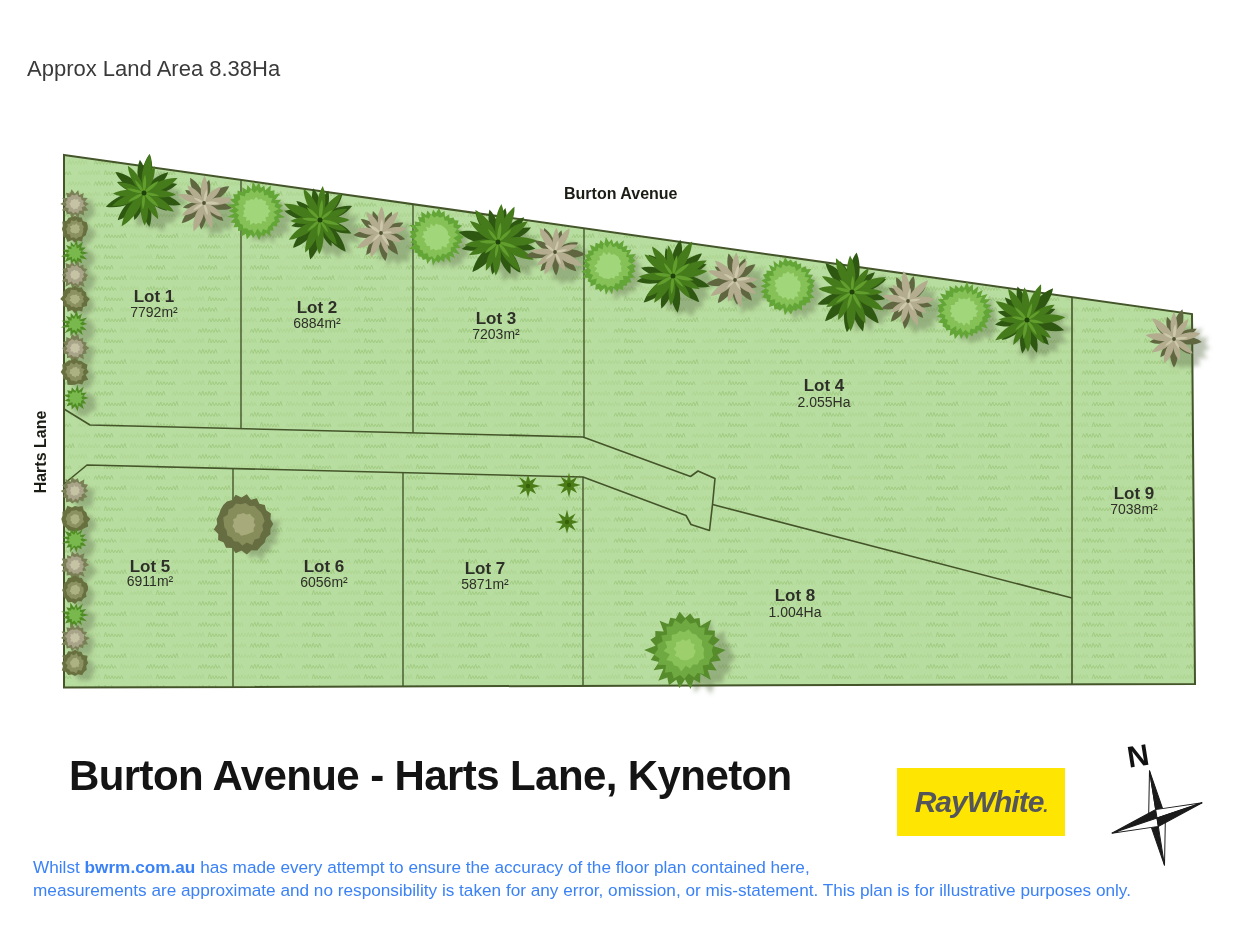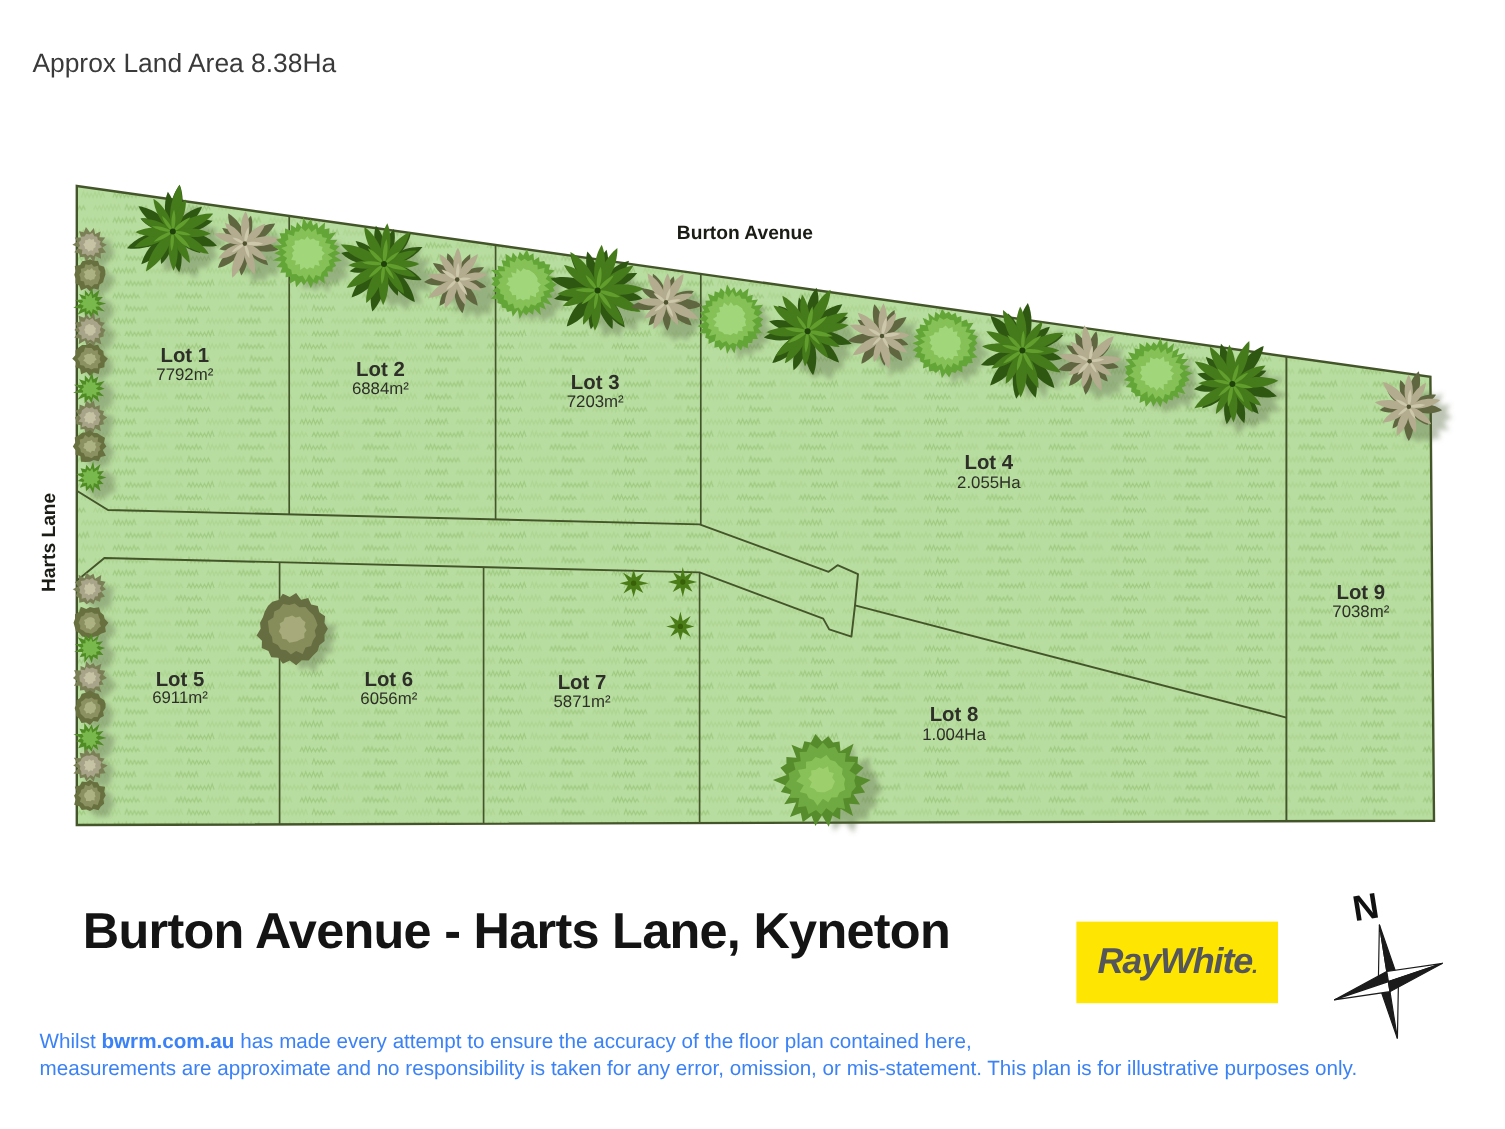--- a/index.html
+++ b/index.html
@@ -591,21 +591,21 @@
       <text x="150" y="572" font-size="17" font-family="Liberation Sans,sans-serif" font-weight="bold" text-anchor="middle" fill="#2d2f28">Lot 5</text>
       <text x="150" y="586" font-size="14" font-family="Liberation Sans,sans-serif" font-weight="normal" text-anchor="middle" fill="#2d2f28">6911m²</text>
       <text x="324" y="572" font-size="17" font-family="Liberation Sans,sans-serif" font-weight="bold" text-anchor="middle" fill="#2d2f28">Lot 6</text>
       <text x="324" y="587" font-size="14" font-family="Liberation Sans,sans-serif" font-weight="normal" text-anchor="middle" fill="#2d2f28">6056m²</text>
       <text x="485" y="574" font-size="17" font-family="Liberation Sans,sans-serif" font-weight="bold" text-anchor="middle" fill="#2d2f28">Lot 7</text>
       <text x="485" y="589" font-size="14" font-family="Liberation Sans,sans-serif" font-weight="normal" text-anchor="middle" fill="#2d2f28">5871m²</text>
       <text x="795" y="601" font-size="17" font-family="Liberation Sans,sans-serif" font-weight="bold" text-anchor="middle" fill="#2d2f28">Lot 8</text>
       <text x="795" y="617" font-size="14" font-family="Liberation Sans,sans-serif" font-weight="normal" text-anchor="middle" fill="#2d2f28">1.004Ha</text>
     </svg>
 
-<div style="position:absolute;left:27px;top:40px;font-size:22px;color:#3a3a3a;">Approx Land Area 8.38Ha</div>
+<div style="position:absolute;left:27px;top:56px;font-size:22px;color:#3a3a3a;">Approx Land Area 8.38Ha</div>
 
 <div style="position:absolute;left:69px;top:752px;font-size:42px;font-weight:bold;color:#141414;letter-spacing:-0.6px;">Burton Avenue - Harts Lane, Kyneton</div>
 
 <div style="position:absolute;left:897px;top:768px;width:168px;height:68px;background:#fee502;display:flex;align-items:center;justify-content:center;">
 <span style="font-size:30px;font-weight:bold;font-style:italic;color:#55565a;letter-spacing:-1px;">RayWhite<span style="font-size:18px;">.</span></span>
     </div>
 
 <svg width="140" height="150" viewBox="0 0 140 150" style="position:absolute;left:1090px;top:740px;">
 <g transform="translate(67,78) rotate(-9)">
 <g stroke="#1b1b1b" stroke-width="1">

